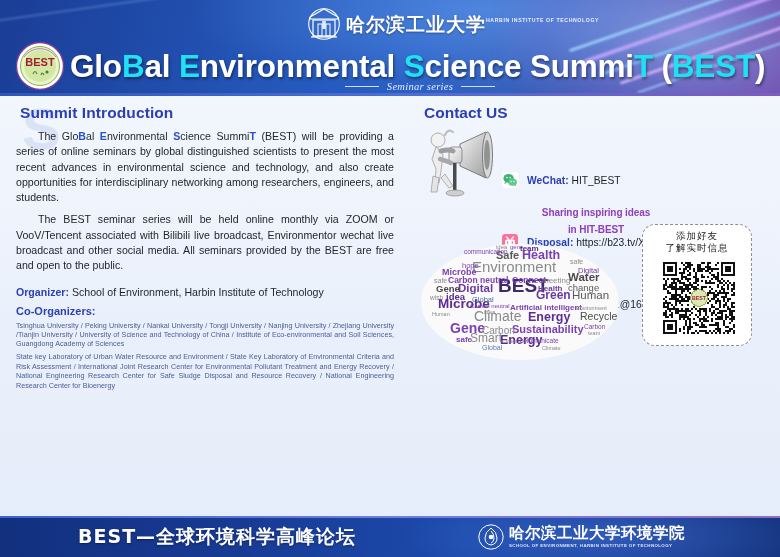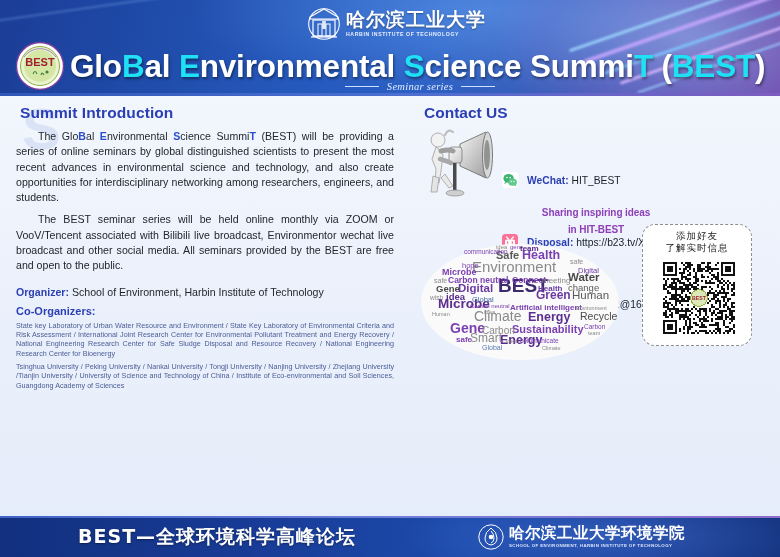--- a/index.html
+++ b/index.html
@@ -40,21 +40,21 @@
 
   
   .hit-logo {
     position: absolute; left: 307px; top: 4px; width: 176px; height: 40px;
     display: flex; align-items: center; gap: 5px;
   }
   .hit-crest {
     width: 34px; height: 34px; position: relative; flex: 0 0 34px;
   }
   .hit-crest svg { display:block; }
-  .hit-names { display: flex; flex-direction: column; line-height: 1; justify-content: center; }
+  .hit-names { display: flex; flex-direction: row; line-height: 1; justify-content: center; }
   .hit-cn {
     font-family: "DejaVu Sans", sans-serif;
     font-size: 19px; font-weight: 700; color: #fff; letter-spacing: 1px;
     text-shadow: 0 1px 2px rgba(0,0,0,.35);
     white-space: nowrap;
   }
   .hit-en {
     font-size: 5.2px; font-weight: 700; color: #e8eeff; letter-spacing: .6px;
     margin-top: 3px; white-space: nowrap;
   }
@@ -259,22 +259,22 @@
 
       <div class="para">The BEST seminar series will be held online monthly via ZOOM or VooV/Tencent associated with Bilibili live broadcast, Environmentor wechat live broadcast and other social media. All seminars provided by the BEST are free and open to the public.</div>
 
       <div class="org-line">
         <b>Organizer:</b><span> School of Environment, Harbin Institute of Technology</span>
       </div>
 
       <div class="coorg-head">Co-Organizers:</div>
 
       <div class="coorg-block">
+        <p>Tsinghua University / Peking University / Nankai University / Tongji University / Nanjing University / Zhejiang University /Tianjin University / University of Science and Technology of China / Institute of Eco-environmental and Soil Sciences, Guangdong Academy of Sciences</p>
         <p>State key Laboratory of Urban Water Resource and Environment / State Key Laboratory of Environmental Criteria and Risk Assessment / International Joint Research Center for Environmental Pollutant Treatment and Energy Recovery / National Engineering Research Center for Safe Sludge Disposal and Resource Recovery / National Engineering Research Center for Bioenergy</p>
-        <p>Tsinghua University / Peking University / Nankai University / Tongji University / Nanjing University / Zhejiang University /Tianjin University / University of Science and Technology of China / Institute of Eco-environmental and Soil Sciences, Guangdong Academy of Sciences</p>
       </div>
     </div>
 
     <div class="right-col">
       <div class="contact-head">Contact US</div>
 
       <div class="contact-body">
 
         <div class="megaphone">
           <svg viewBox="0 0 72 74" width="72" height="74">

